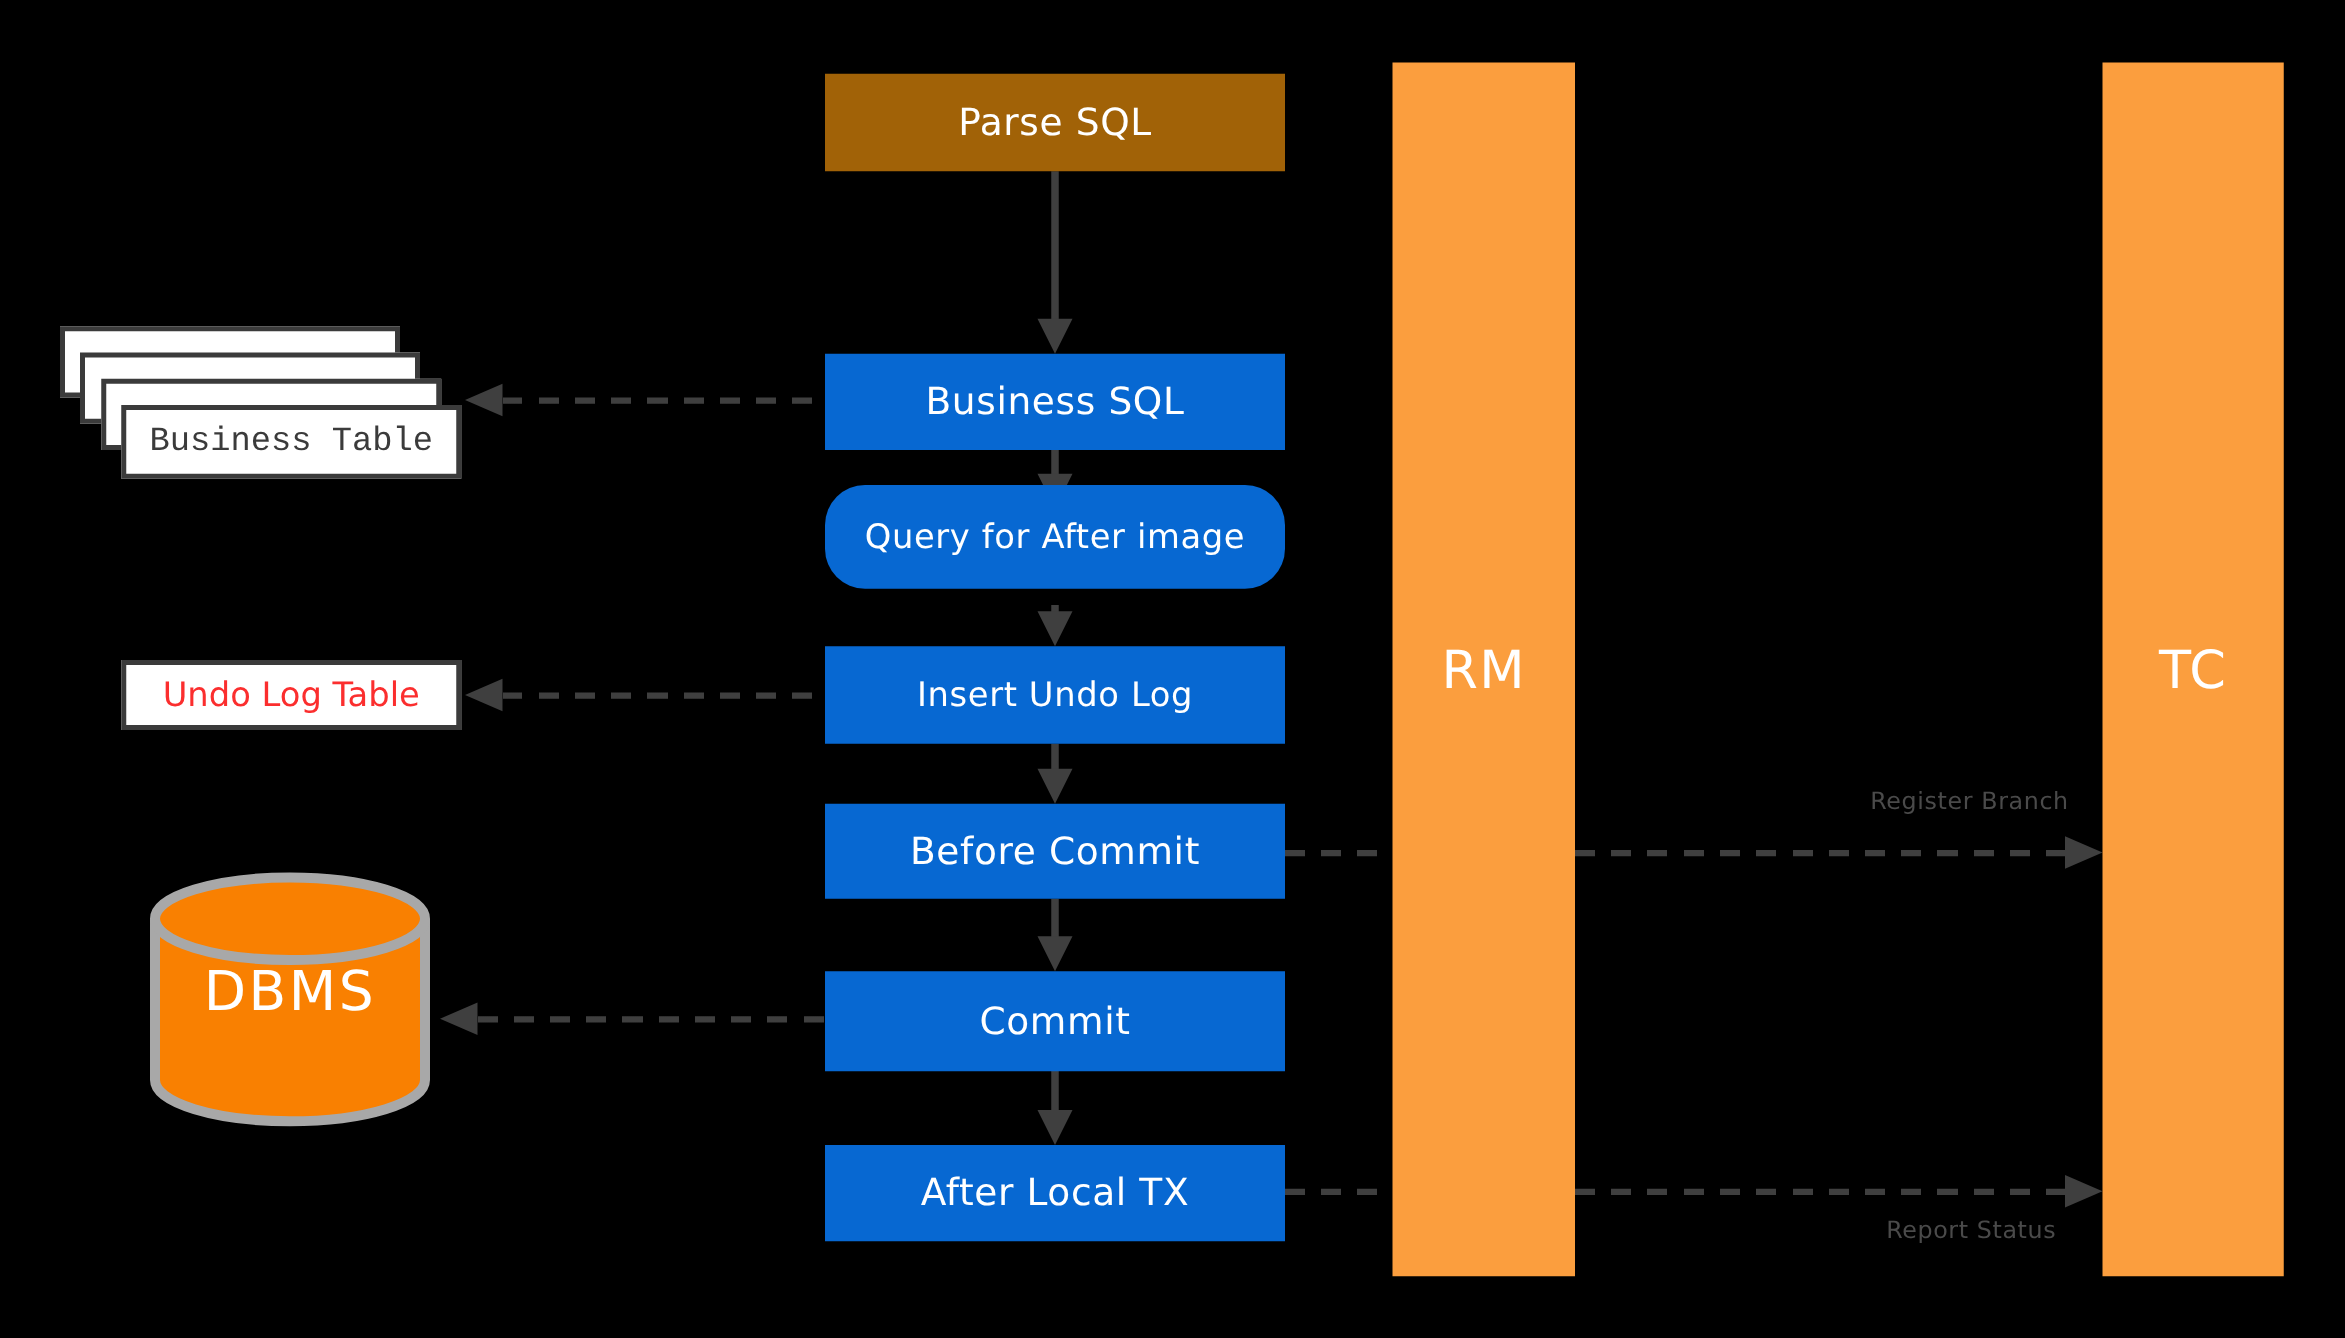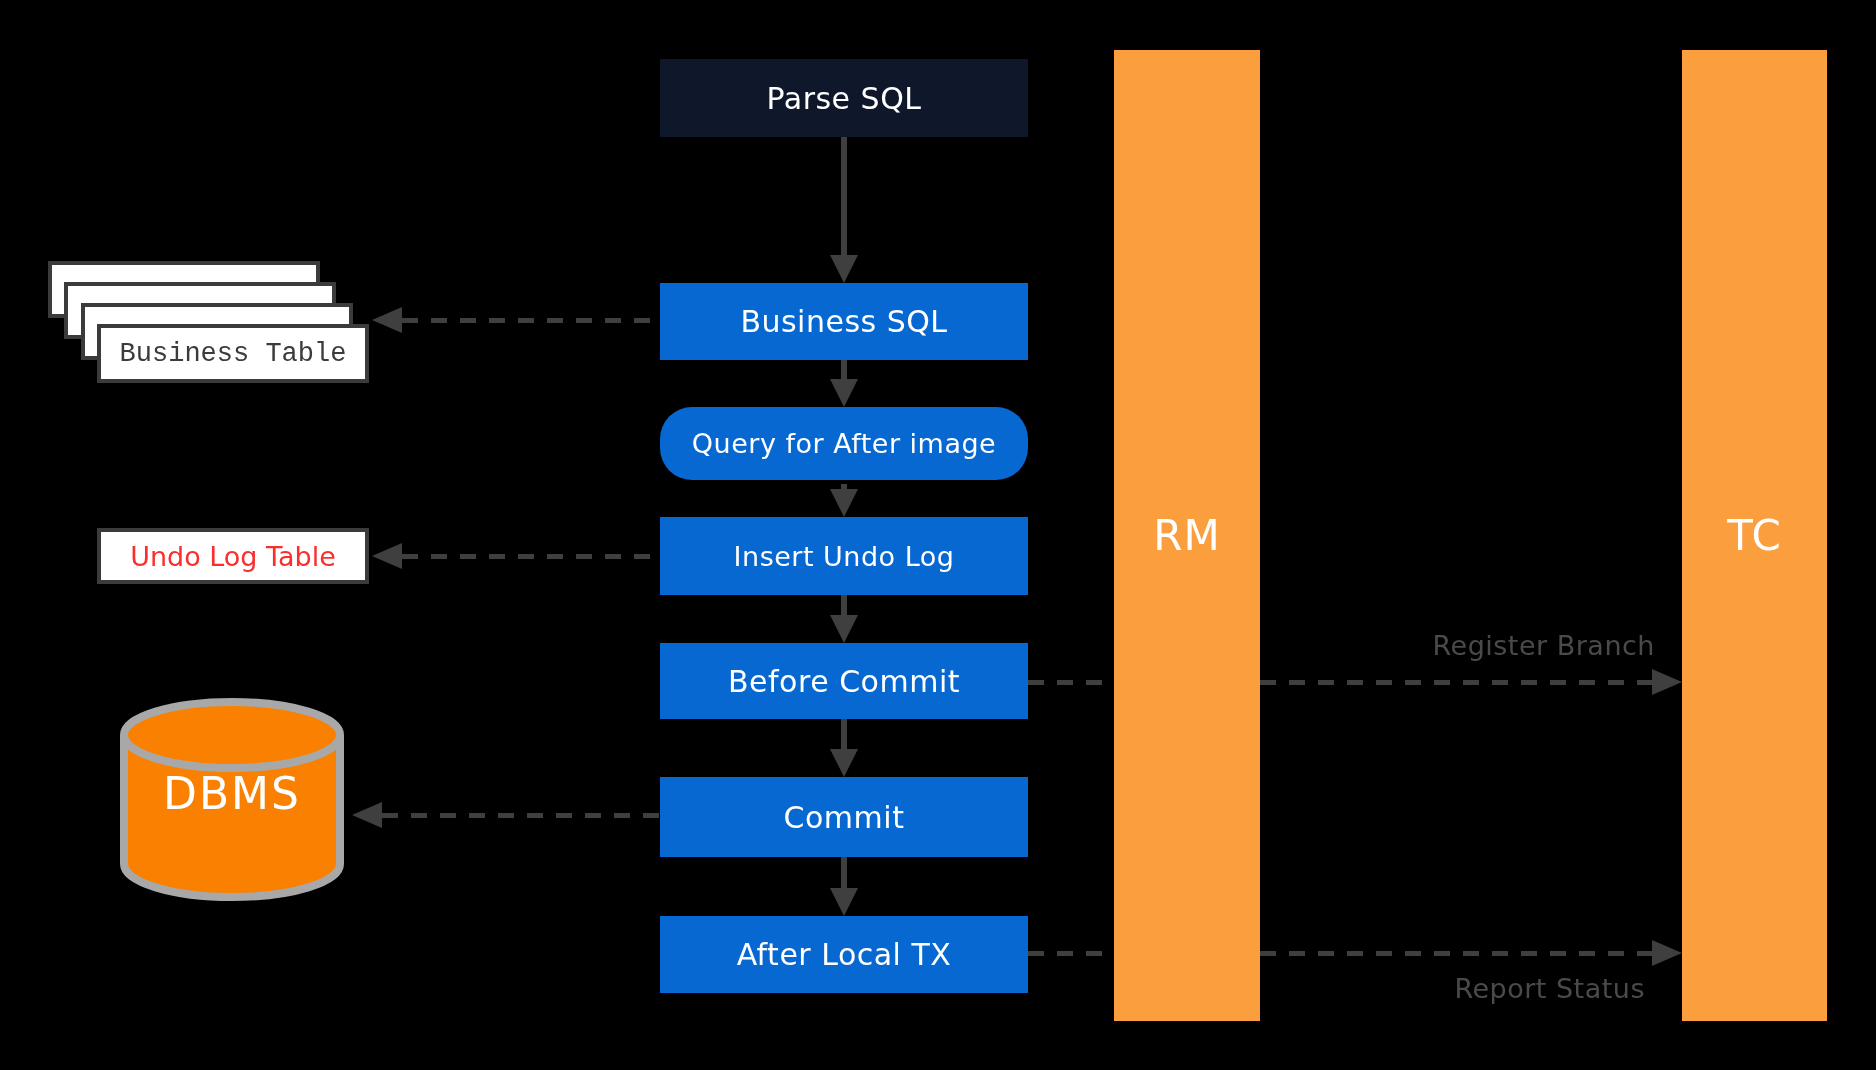--- a/index.html
+++ b/index.html
@@ -6,21 +6,21 @@
   .canvas{
     position:relative;width:1876px;height:1070px;background:#000000;
     font-family:"DejaVu Sans", sans-serif;overflow:hidden;
   }
   
   .node{
     position:absolute;left:660px;width:368px;display:flex;
     align-items:center;justify-content:center;color:#ffffff;
     font-size:30px;letter-spacing:0.5px;
   }
-  .node.green{background:#0f172a;}
+  .node.green{background:#a16207;}
   .node.blue{background:#0768d2;}
   .node.small{font-size:27px;}
   
   .vline{position:absolute;left:841px;width:6px;background:#3f3f3f;}
   .vhead{
     position:absolute;left:830px;width:0;height:0;
     border-left:14px solid transparent;border-right:14px solid transparent;
     border-top:28px solid #3f3f3f;
   }
   
@@ -33,21 +33,21 @@
     position:absolute;width:0;height:0;
     border-top:13px solid transparent;border-bottom:13px solid transparent;
     border-right:30px solid #3f3f3f;z-index:1;
   }
   .head-right{
     position:absolute;width:0;height:0;
     border-top:13px solid transparent;border-bottom:13px solid transparent;
     border-left:30px solid #3f3f3f;z-index:1;
   }
   .edge-label{
-    position:absolute;color:#4a4a4a;font-size:27px;letter-spacing:0.5px;z-index:1;
+    position:absolute;color:#4a4a4a;font-size:19px;letter-spacing:0.5px;z-index:1;
   }
   
   .lane{
     position:absolute;top:50px;height:971px;background:#fb9e3e;
     display:flex;align-items:center;justify-content:center;
     color:#ffffff;font-size:42px;letter-spacing:1px;z-index:2;
   }
   .lane.rm{left:1114px;width:146px;}
   .lane.tc{left:1682px;width:145px;}
   
@@ -108,21 +108,21 @@
   <div class="vhead" style="top:615px;"></div>
 
   <div class="vline" style="top:719px;height:32px;"></div>
   <div class="vhead" style="top:749px;"></div>
 
   <div class="vline" style="top:854px;height:36px;"></div>
   <div class="vhead" style="top:888px;"></div>
 
   <div class="node green" style="top:59px;height:78px;">Parse SQL</div>
   <div class="node blue" style="top:283px;height:77px;">Business SQL</div>
-  <div class="node blue small" style="top:407px;height:73px;border-radius:32px;">Query for After image</div>
+  <div class="node blue small" style="top:388px;height:83px;border-radius:32px;">Query for After image</div>
   <div class="node blue small" style="top:517px;height:78px;">Insert Undo Log</div>
   <div class="node blue" style="top:643px;height:76px;">Before Commit</div>
   <div class="node blue" style="top:777px;height:80px;">Commit</div>
   <div class="node blue" style="top:916px;height:77px;">After Local TX</div>
 
   <div class="sheet" style="left:48px;top:261px;"></div>
   <div class="sheet" style="left:64px;top:282px;"></div>
   <div class="sheet" style="left:81px;top:303px;"></div>
   <div class="sheet front" style="left:97px;top:324px;height:59px;font-family:Liberation Mono, monospace;">Business Table</div>
 

